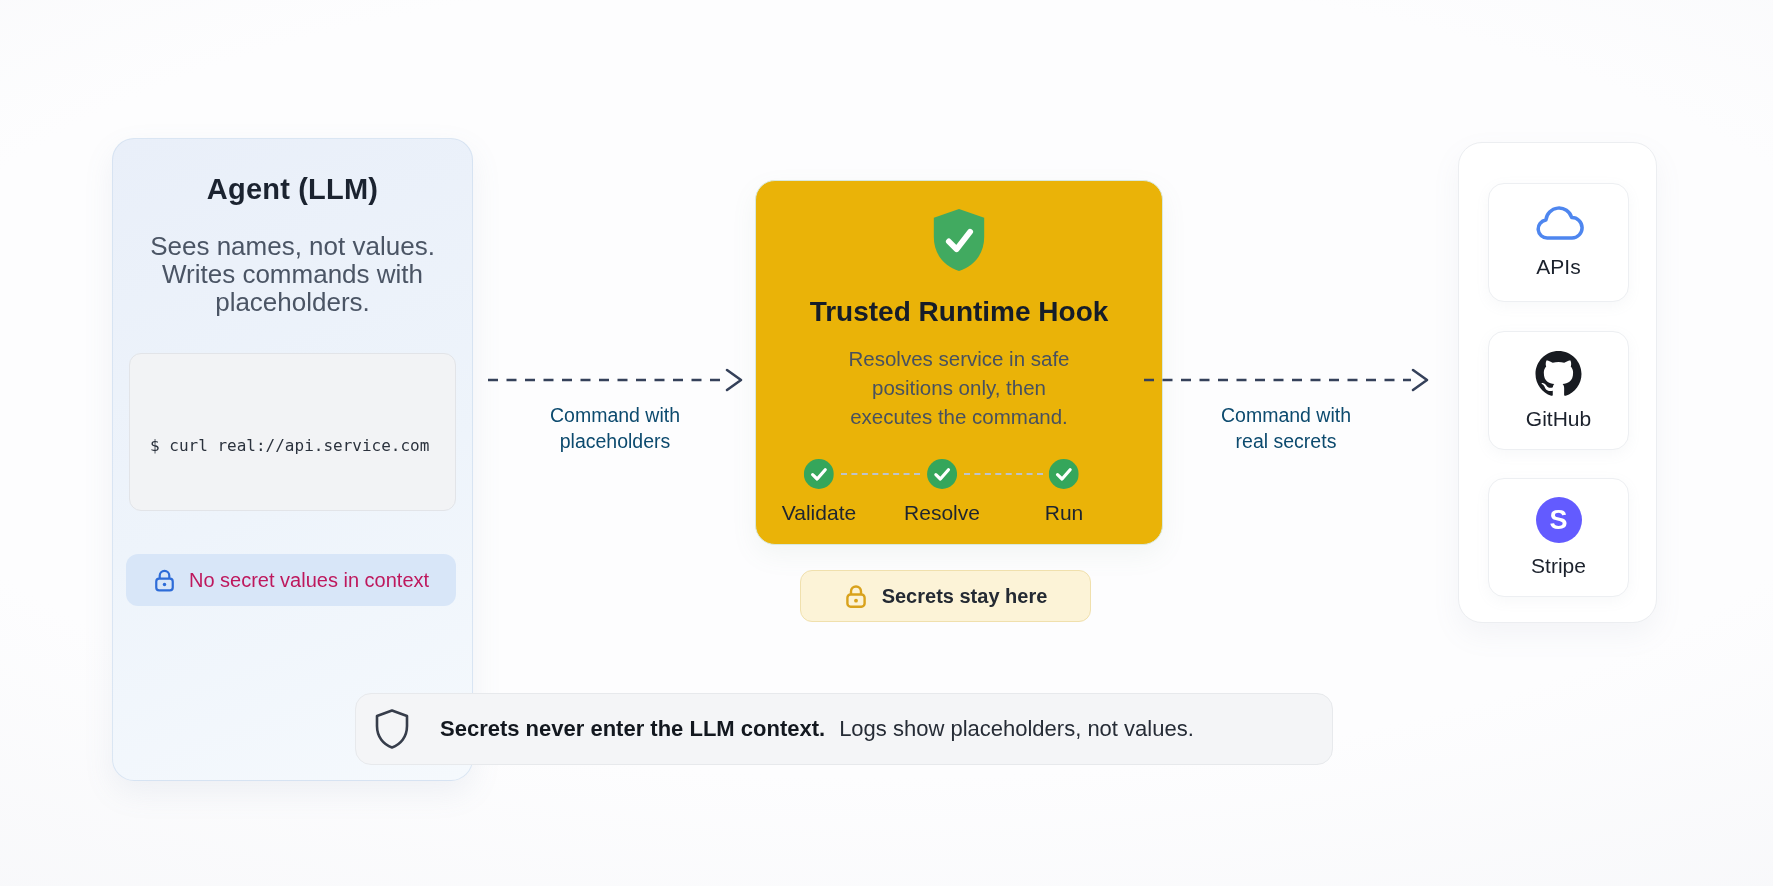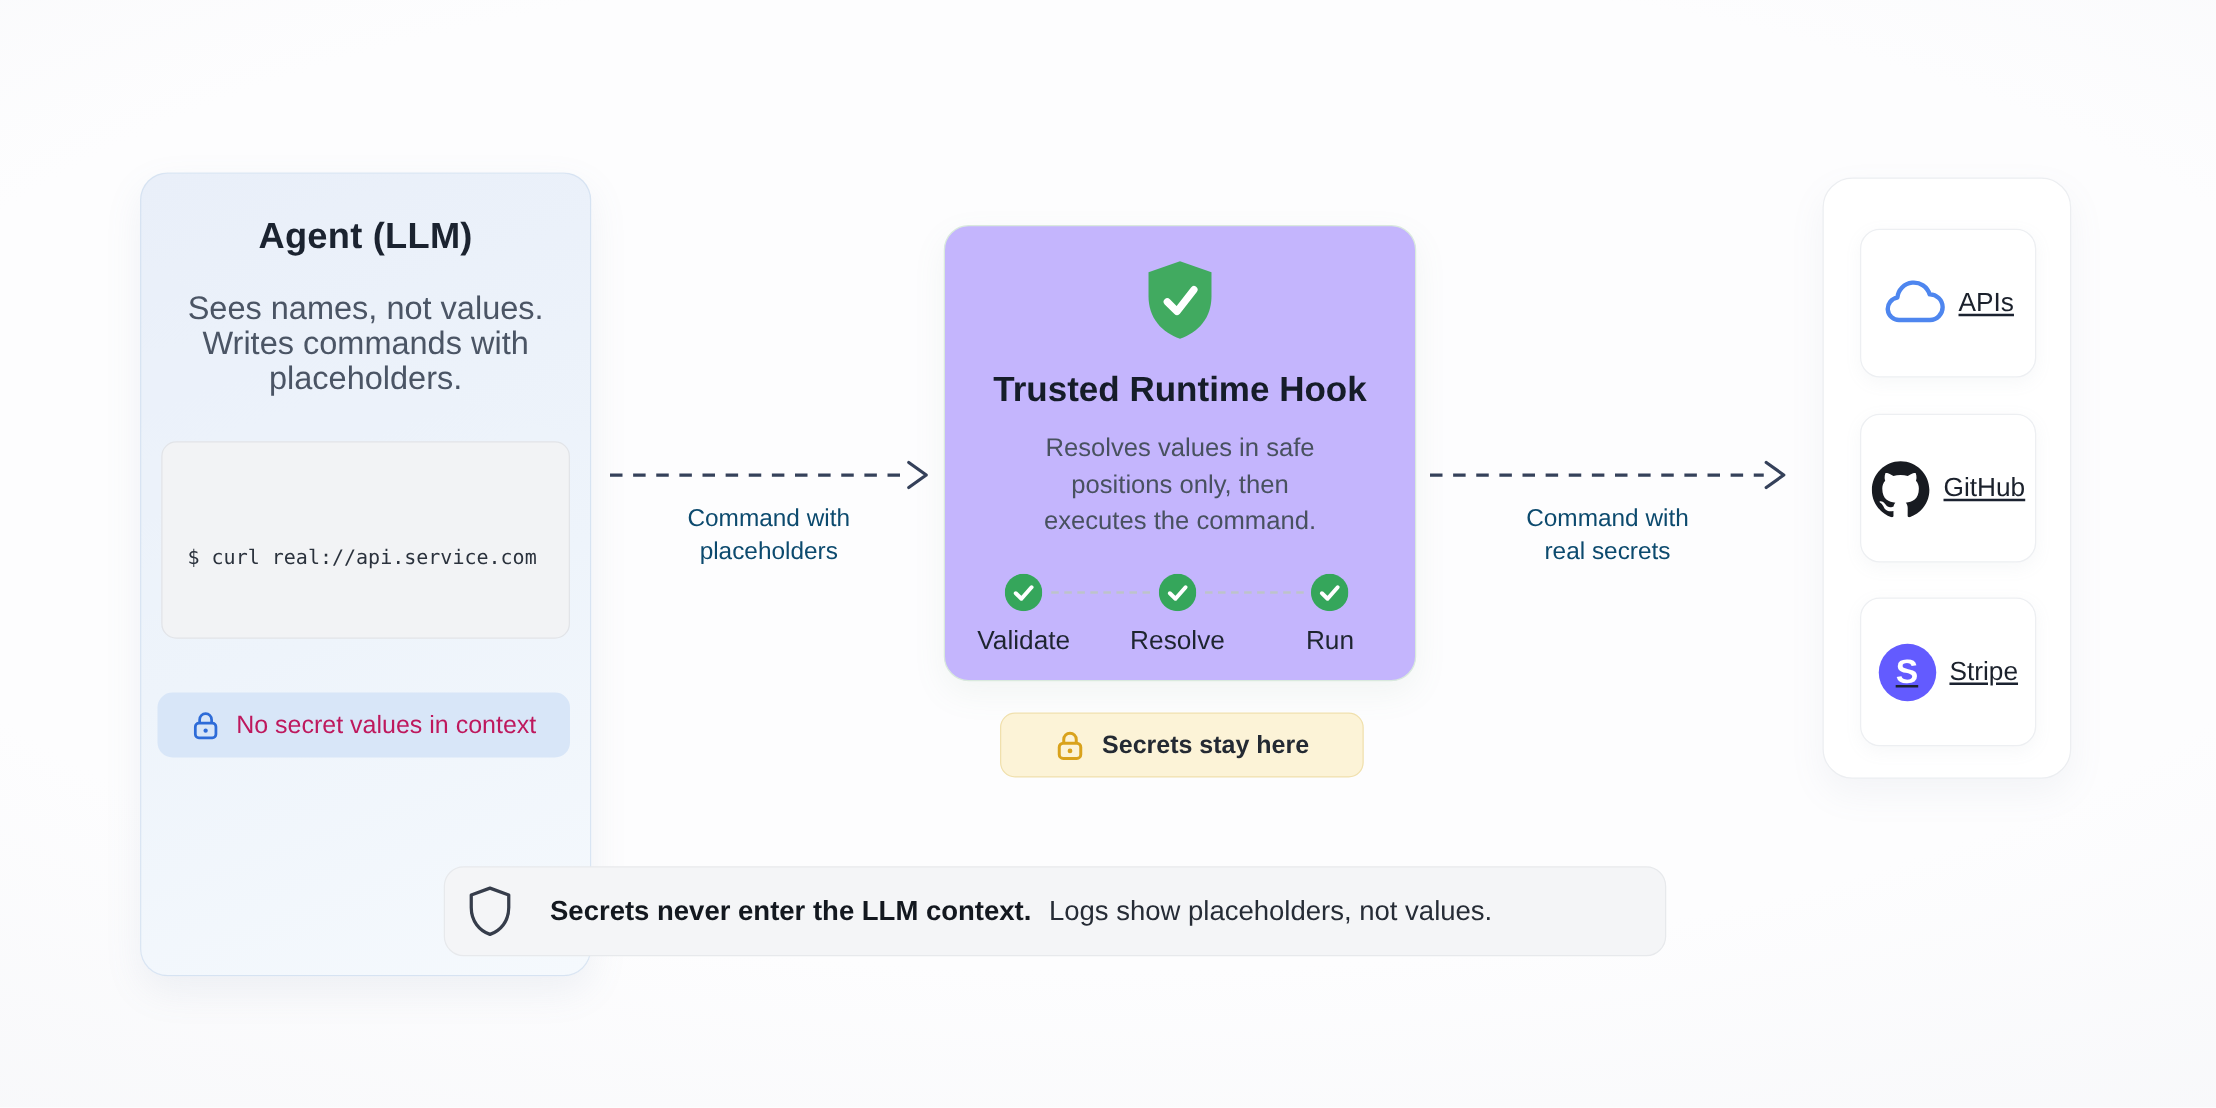--- a/index.html
+++ b/index.html
@@ -41,22 +41,22 @@
   .ctx-badge .badge-label { color:#be185d; font-size:20px; font-weight:500; }
 
   
   .flow { position:absolute; top:365px; }
   .flow-left  { left:487px; width:256px; }
   .flow-right { left:1143px; width:286px; }
   .flow-label { margin-top:7px; text-align:center; font-size:19.5px; line-height:26px; color:#0c4a6e; }
 
   
   .runtime-card {
-    position:absolute; left:755px; top:180px; width:378px; height:365px;
-    background:#c4b5fd; border:1px solid #d9e9dd; border-radius:20px;
+    position:absolute; left:755px; top:180px; width:408px; height:365px;
+    background:#eab308; border:1px solid #d9e9dd; border-radius:20px;
     box-shadow:0 10px 26px rgba(110,150,125,.08);
     text-align:center; padding-top:25px;
   }
   .runtime-title { margin-top:22px; font-size:28px; font-weight:700; color:#161d29; }
   .runtime-desc { margin-top:16px; font-size:20.5px; line-height:29px; color:#48515f; }
   .steps { position:absolute; left:0; right:0; top:278px; height:66px; }
   .step { position:absolute; transform:translateX(-50%); display:flex; flex-direction:column; align-items:center; }
   .step-1 { left:63px; } .step-2 { left:186px; } .step-3 { left:308px; }
   .step-label { margin-top:12px; font-size:21px; color:#1e2530; }
   .step-connector { position:absolute; top:14px; height:0; border-top:2.5px dashed #bdc3ca; }
@@ -72,21 +72,21 @@
   
   .services-card {
     position:absolute; left:1458px; top:142px; width:199px; height:481px;
     background:#ffffff; border:1px solid #eceef1; border-radius:24px;
     box-shadow:0 12px 28px rgba(130,140,160,.08);
   }
   .service-tile {
     position:absolute; left:29px; width:141px; height:119px;
     background:#ffffff; border:1px solid #edeff2; border-radius:16px;
     box-shadow:0 4px 14px rgba(140,150,170,.07);
-    display:flex; flex-direction:row; align-items:center; justify-content:center; gap:11px;text-decoration:underline;
+    display:flex; flex-direction:column; align-items:center; justify-content:center; gap:11px;
   }
   .tile-1 { top:40px; } .tile-2 { top:188px; } .tile-3 { top:335px; }
   .service-label { font-size:21px; color:#1b212c; }
   .stripe-mark {
     width:46px; height:46px; border-radius:50%; background:#635bff;
     display:flex; align-items:center; justify-content:center;
     color:#ffffff; font-size:27px; font-weight:700; font-family:"Liberation Sans", sans-serif;
   }
 
   
@@ -139,21 +139,21 @@
     </div>
   </div>
 
   <section class="runtime-card">
     <svg width="62" height="68" viewBox="0 0 64 70" style="margin:0 auto;">
       <path d="M32 3 L58 12 V32 C58 50 47 62 32 67 C17 62 6 50 6 32 V12 Z" fill="#41aa60"></path>
       <path d="M21.5 36.5 L29.5 44.5 L43.5 26.5" fill="none" stroke="#ffffff" stroke-width="6" stroke-linecap="round" stroke-linejoin="round"></path>
     </svg>
     <h2 class="runtime-title">Trusted Runtime Hook</h2>
     <p class="runtime-desc">
-      <span>Resolves values in safe</span><br>
+      <span>Resolves service in safe</span><br>
       <span>positions only, then</span><br>
       <span>executes the command.</span>
     </p>
     <div class="steps">
       <div class="step-connector conn-1"></div>
       <div class="step-connector conn-2"></div>
       <div class="step step-1">
         <svg width="30" height="30" viewBox="0 0 30 30">
           <circle cx="15" cy="15" r="15" fill="#35a65b"></circle>
           <path d="M8.8 15.6 L13.3 20 L21.4 10.8" fill="none" stroke="#ffffff" stroke-width="3.2" stroke-linecap="round" stroke-linejoin="round"></path>

